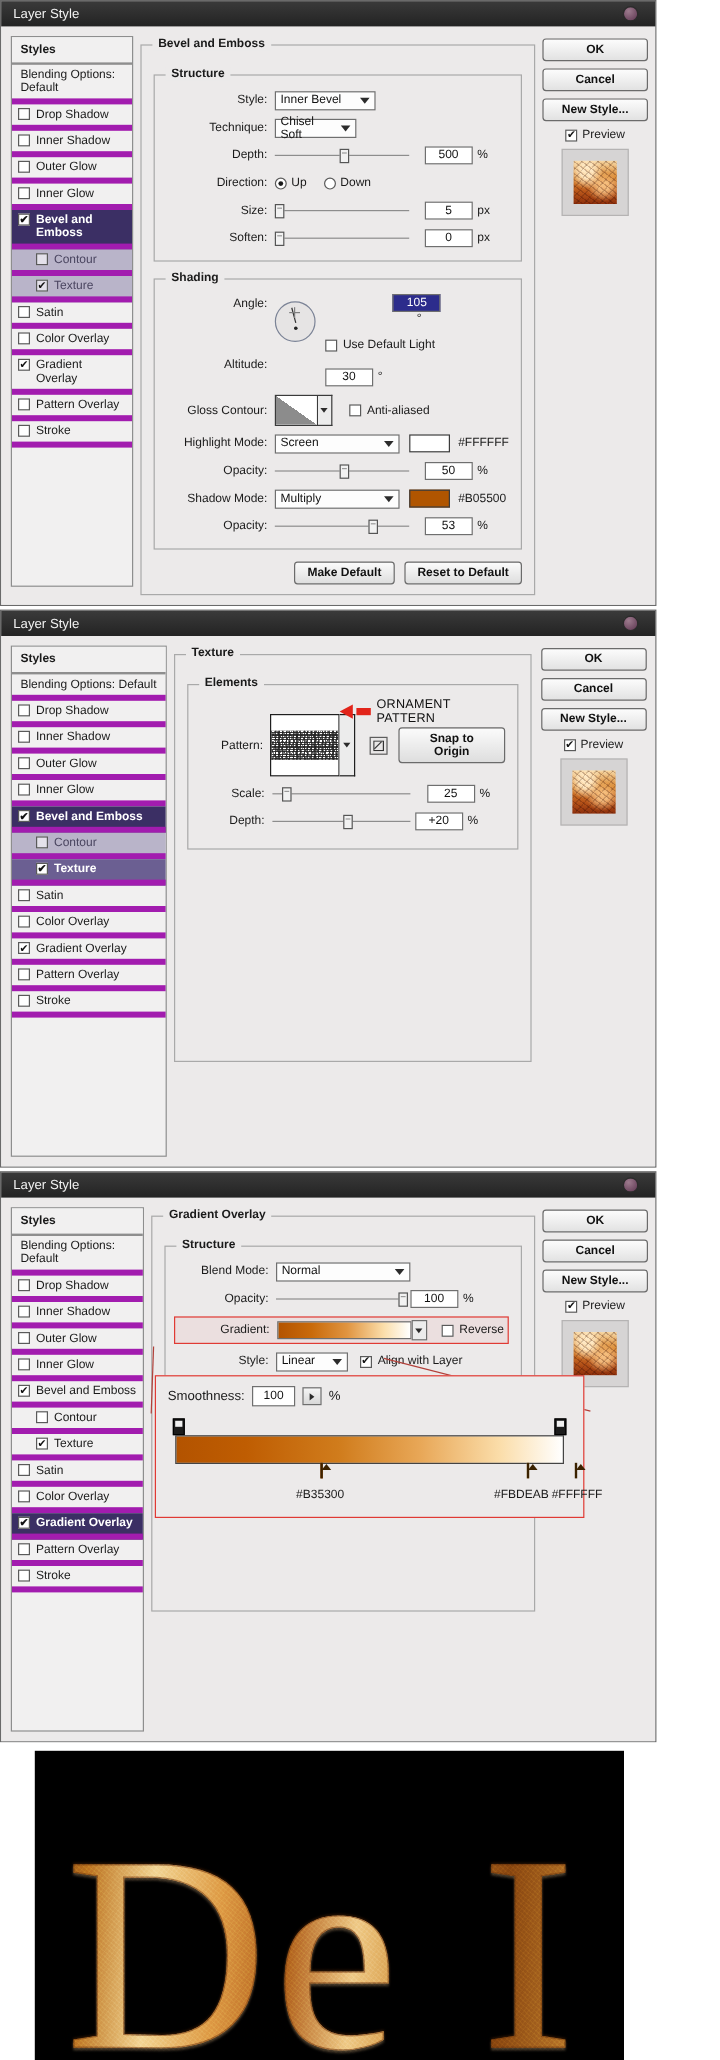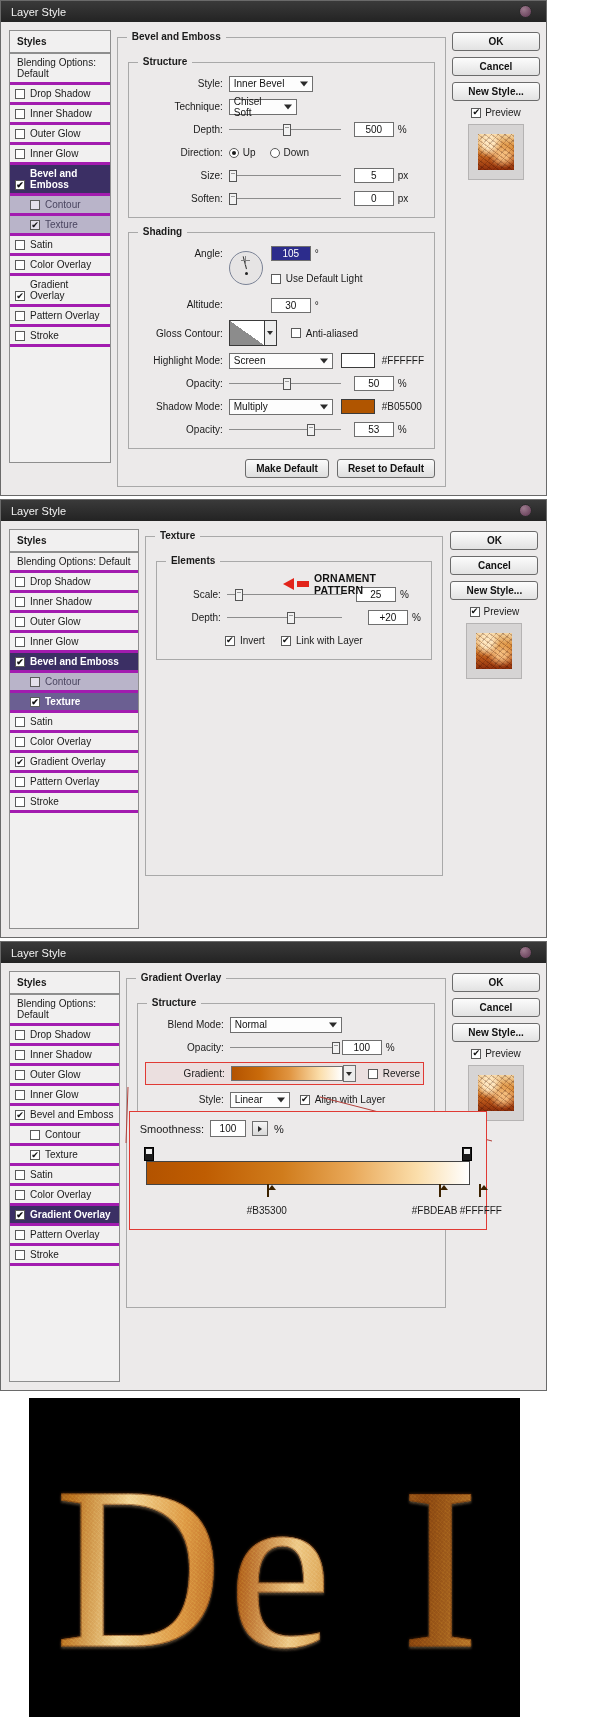--- a/index.html
+++ b/index.html
@@ -28,22 +28,22 @@
   .dlg-body { display:flex; padding:8px 6px 8px 8px; gap:6px; background:#eceaea; }
 
   
   .styles-col { width:131px; }
   .styles-box { border:1px solid #8e8e8e; background:#f1f0f0; }
   .styles-head {
     padding:5px 7px; font-weight:bold; font-size:10px;
     border-bottom:2px solid #8e8e8e; background:#f1f0f0;
   }
   .style-row {
-    display:flex; align-items:flex-end; gap:5px;
-    padding:3px 5px; font-size:10px; border-bottom:3px solid #a21caf;
+    display:flex; align-items:flex-start; gap:5px;
+    padding:3px 5px; font-size:10px; border-bottom:5px solid #a21caf;
     min-height:19px;
   }
   .style-row.plain { padding-left:7px; }
   .style-row.sel { background:#3b2f64; color:#ffffff; font-weight:bold; }
   .style-row.sub { padding-left:20px; background:#b9b4c9; color:#4a4560; }
   .style-row.sub.sel2 { background:#6b5f92; color:#ffffff; font-weight:bold; }
   .cb {
     width:10px; height:10px; border:1px solid #5a5a5a; background:#fff;
     display:inline-flex; align-items:center; justify-content:center;
     font-size:9px; line-height:1; color:#111; flex:0 0 auto;
@@ -189,21 +189,21 @@
   .mini-btn {
     width:15px; height:15px; border:1px solid #5d5d5d; background:#e9e7e7;
     display:flex; align-items:center; justify-content:center; font-size:8px;
   }
   .ann-arrow { display:flex; align-items:center; gap:5px; }
   .ann-arrow .head {
     width:0; height:0; border-top:6px solid transparent; border-bottom:6px solid transparent;
     border-right:11px solid #e2241a;
   }
   .ann-arrow .tail { width:13px; height:6px; background:#e2241a; margin-left:-2px; }
-  .ann-text { font-size:10.5px; letter-spacing:.2px; color:#111;font-weight:bold; }
+  .ann-text { font-size:10.5px; letter-spacing:.2px; color:#111; }
 
   
   .grad-strip {
     width:112px; height:15px; border:1px solid #6f6f6f;
     background:linear-gradient(to right,#b35300 0%, #c96a0a 25%, #e09440 52%, #fbdeab 80%, #ffffff 100%);
   }
   .grad-drop {
     width:13px; height:17px; border:1px solid #6f6f6f; background:#ececec;
     display:flex; align-items:center; justify-content:center;
   }
@@ -424,21 +424,21 @@
             </div>
             <div style="padding-top:6px;">
               <div class="dial">
                 <span class="needle" style="left:16px; top:4px; height:13px; transform:rotate(-15deg); transform-origin:bottom center;"></span>
                 <span class="pt" style="left:15px; top:20px;"></span>
                 <span style="position:absolute; left:11px; top:8px; width:9px; height:1px; background:#7f7f7f;"></span>
                 <span style="position:absolute; left:15px; top:4px; width:1px; height:9px; background:#7f7f7f;"></span>
               </div>
             </div>
             <div style="flex:1; padding-left:8px;">
-              <div class="row" style="margin-bottom:8px;">
+              <div class="row" style="margin-bottom:8px;flex-direction:column;">
                 <span class="num sel-blue">105</span>
                 <span class="unit">°</span>
               </div>
               <div class="row" style="margin-bottom:10px;">
                 <span class="cb"></span>
                 <span style="padding-left:5px">Use Default Light</span>
               </div>
               <div class="row" style="margin-bottom:0">
                 <span class="num">30</span>
                 <span class="unit">°</span>
@@ -598,47 +598,59 @@
           <span class="glabel">Elements</span>
 
           <div style="position:relative; height:12px;">
             <div class="ann-arrow" style="position:absolute; left:116px; top:-2px;">
               <span class="head"></span>
               <span class="tail"></span>
               <span class="ann-text">ORNAMENT PATTERN</span>
             </div>
           </div>
 
+          <div class="row" style="align-items:center; margin-bottom:6px;">
+            <span class="lbl w60">Pattern:</span>
+            <span style="display:flex">
+              <span class="pattern-box">
+                  <span class="noise"></span>
+                </span>
+              <span class="pattern-drop">
+                  <i></i>
+                </span>
+            </span>
+            <span class="mini-btn" style="margin-left:12px">
+              <svg width="9" height="9" viewBox="0 0 9 9">
+                  <rect x="0.5" y="0.5" width="8" height="8" fill="none" stroke="#333"></rect>
+                  <path d="M1 7 L7 1" stroke="#333" fill="none"></path>
+                </svg>
+            </span>
+            <button class="btn" style="margin-left:9px">Snap to Origin</button>
+          </div>
 
           <div class="row">
             <span class="lbl w60">Scale:</span>
             <span class="slider" style="width:115px">
               <span class="track"></span>
               <span class="knob" style="left:7%"></span>
             </span>
             <span class="num" style="margin-left:14px">25</span>
             <span class="unit">%</span>
           </div>
 
           <div class="row">
             <span class="lbl w60">Depth:</span>
             <span class="slider" style="width:115px">
               <span class="track"></span>
               <span class="knob" style="left:52%"></span>
             </span>
-            <span class="num" style="margin-left:26px">+20</span>
+            <span class="num" style="margin-left:4px">+20</span>
             <span class="unit">%</span>
           </div>
 
-          <div class="row" style="padding-left:58px; margin-bottom:2px;">
-            <span class="cb on"></span>
-            <span style="padding:0 16px 0 5px">Invert</span>
-            <span class="cb on"></span>
-            <span style="padding-left:5px">Link with Layer</span>
-          </div>
         </div>
       </div>
     </div>
 
     <div class="right-col">
       <button class="rbtn">OK</button>
       <button class="rbtn">Cancel</button>
       <button class="rbtn">New Style...</button>
       <div class="prev-row">
         <span class="cb on"></span>

